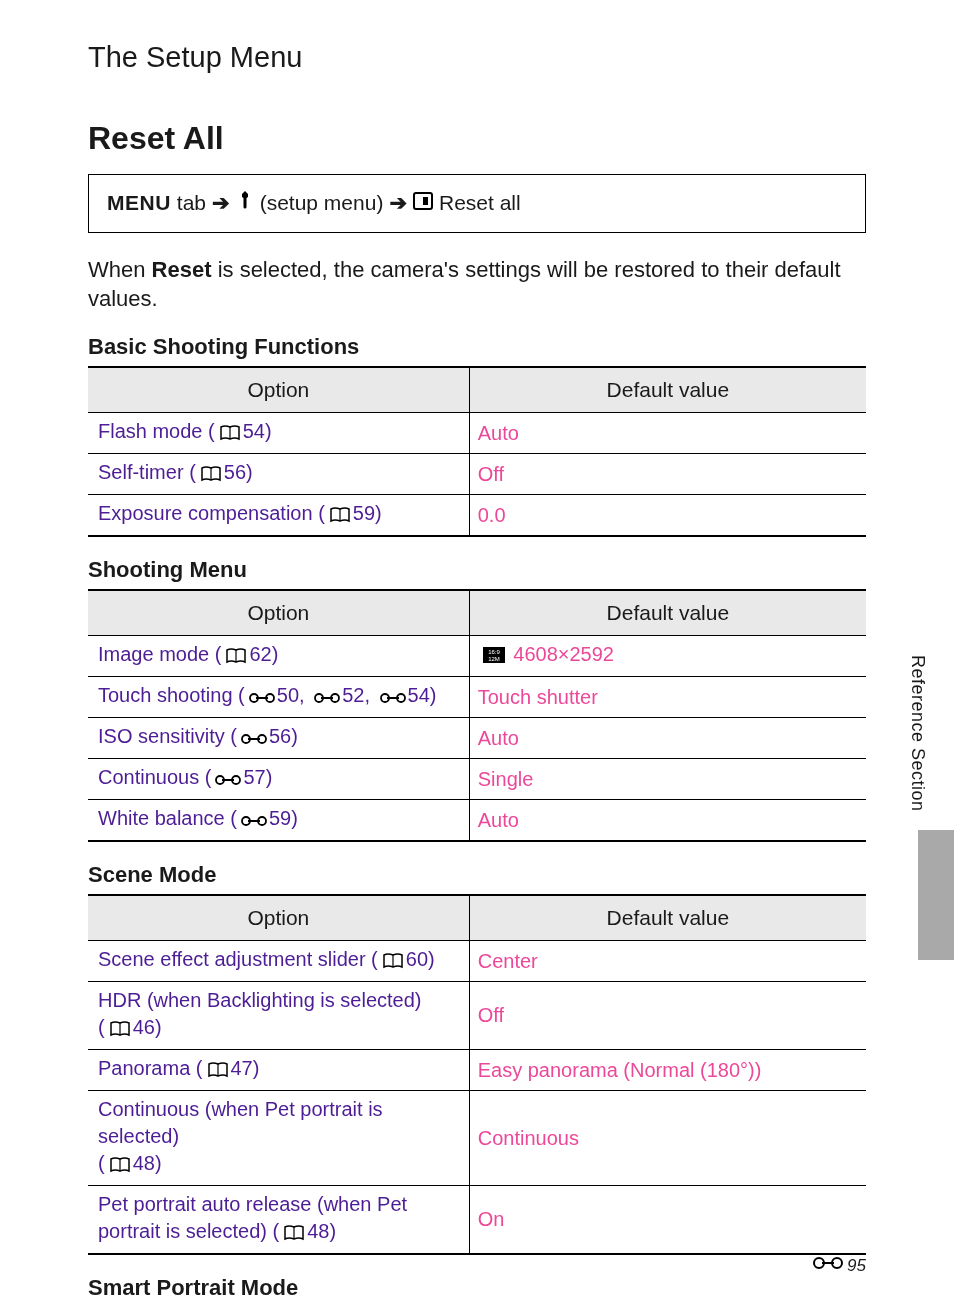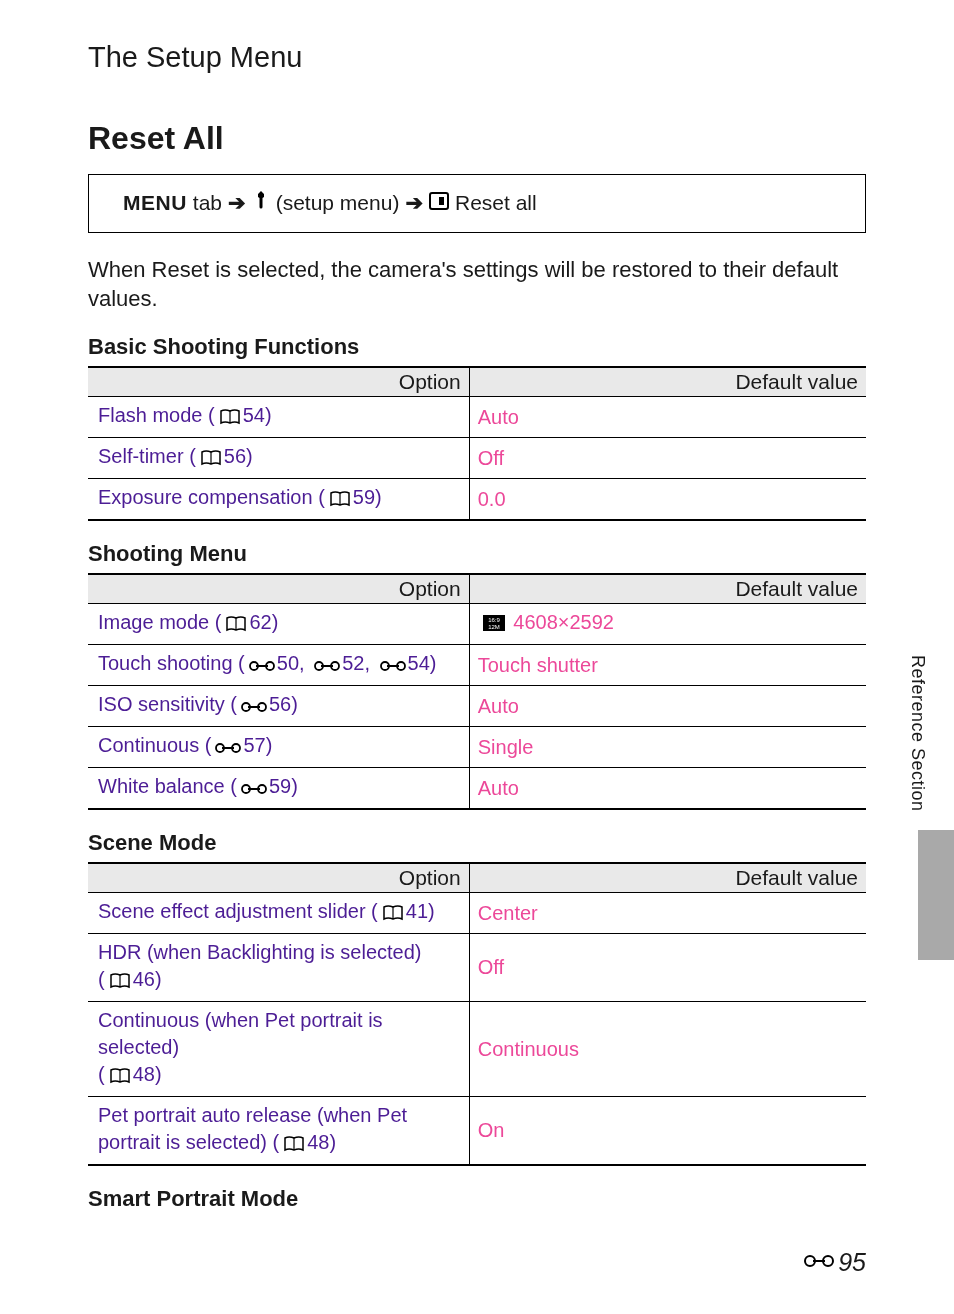--- a/index.html
+++ b/index.html
@@ -29,54 +29,54 @@
   .content{
     padding:10px var(--margin-lr) 0 var(--margin-lr);
   }
   h1.section-title{
     font-size:32px;
     font-weight:700;
     margin:30px 0 14px 0;
   }
   .breadcrumb-box{
     border:1px solid #000;
-    padding:14px 34px;
+    padding:14px 18px;
     font-size:21px;
     display:flex;
     align-items:flex-start;
     gap:6px;
   }
   .menu-word{
     font-family: "Arial Narrow", Arial, sans-serif;
     font-weight:700;
     letter-spacing:0.5px;
   }
   .arrow{font-weight:700;}
   .svg-icon{display:inline-block;vertical-align:-3px;}
   .intro{
     margin:22px 0 10px 0;
     font-size:22px;
   }
-  .intro b{font-weight:400;}
+  .intro b{font-weight:700;}
   h2.sub{
     font-size:22px;
     font-weight:700;
     margin:18px 0 4px 0;
   }
   table.def{
     width:100%;
     border-collapse:collapse;
     border-top:2px solid var(--row-border);
     border-bottom:2px solid var(--row-border);
   }
   table.def th{
     background:var(--row-bg);
     font-weight:400;
-    text-align:right;
-    padding:0 8px;
+    text-align:center;
+    padding:8px 8px;
     border-bottom:1px solid var(--row-border);
     font-size:21px;
   }
   table.def th:first-child{border-right:1px solid var(--row-border);}
   table.def td{
     padding:5px 10px;
     border-top:1px solid var(--row-border);
     font-size:20px;
     vertical-align:middle;
   }
@@ -98,21 +98,21 @@
     right:0;
     top:830px;
     width:36px;
     height:130px;
     background:#a9a9a9;
   }
   .footer{
     position:absolute;
     bottom:34px;
     right:var(--margin-lr);
-    font-size:25px;
+    font-size:17px;
     display:flex;
     align-items:center;
     gap:4px;
   }
   .footer .pg{font-style:italic;}
 </style>
 </head>
 <body>
 
 <div class="page">
@@ -260,29 +260,36 @@
             <tr>
               <th>Option</th>
               <th>Default value</th>
             </tr>
           </thead>
           <tbody>
             <tr>
               <td class="opt"><span>Scene effect adjustment slider</span> (<span class="ref-icon"><svg width="22" height="16" viewBox="0 0 22 16">
                     <path d="M2 2 Q6 0 11 2 Q16 0 20 2 L20 14 Q16 12 11 14 Q6 12 2 14 Z" fill="none" stroke="#000" stroke-width="1.5"></path>
                     <line x1="11" y1="2" x2="11" y2="14" stroke="#000" stroke-width="1.2"></line>
-                  </svg></span><span>41</span>)</td>
+                  </svg></span><span>60</span>)</td>
               <td class="val"><span>Center</span></td>
             </tr>
             <tr>
               <td class="opt"><span>HDR (when Backlighting is selected)</span><br>(<span class="ref-icon"><svg width="22" height="16" viewBox="0 0 22 16">
                     <path d="M2 2 Q6 0 11 2 Q16 0 20 2 L20 14 Q16 12 11 14 Q6 12 2 14 Z" fill="none" stroke="#000" stroke-width="1.5"></path>
                     <line x1="11" y1="2" x2="11" y2="14" stroke="#000" stroke-width="1.2"></line>
                   </svg></span><span>46</span>)</td>
               <td class="val"><span>Off</span></td>
+            </tr>
+            <tr>
+              <td class="opt"><span>Panorama</span> (<span class="ref-icon"><svg width="22" height="16" viewBox="0 0 22 16">
+                    <path d="M2 2 Q6 0 11 2 Q16 0 20 2 L20 14 Q16 12 11 14 Q6 12 2 14 Z" fill="none" stroke="#000" stroke-width="1.5"></path>
+                    <line x1="11" y1="2" x2="11" y2="14" stroke="#000" stroke-width="1.2"></line>
+                  </svg></span><span>47</span>)</td>
+              <td class="val"><span>Easy panorama (Normal (180°))</span></td>
             </tr>
             <tr>
               <td class="opt"><span>Continuous (when Pet portrait is selected)</span><br>(<span class="ref-icon"><svg width="22" height="16" viewBox="0 0 22 16">
                     <path d="M2 2 Q6 0 11 2 Q16 0 20 2 L20 14 Q16 12 11 14 Q6 12 2 14 Z" fill="none" stroke="#000" stroke-width="1.5"></path>
                     <line x1="11" y1="2" x2="11" y2="14" stroke="#000" stroke-width="1.2"></line>
                   </svg></span><span>48</span>)</td>
               <td class="val"><span>Continuous</span></td>
             </tr>
             <tr>
               <td class="opt"><span>Pet portrait auto release (when Pet portrait is selected)</span> (<span class="ref-icon"><svg width="22" height="16" viewBox="0 0 22 16">

